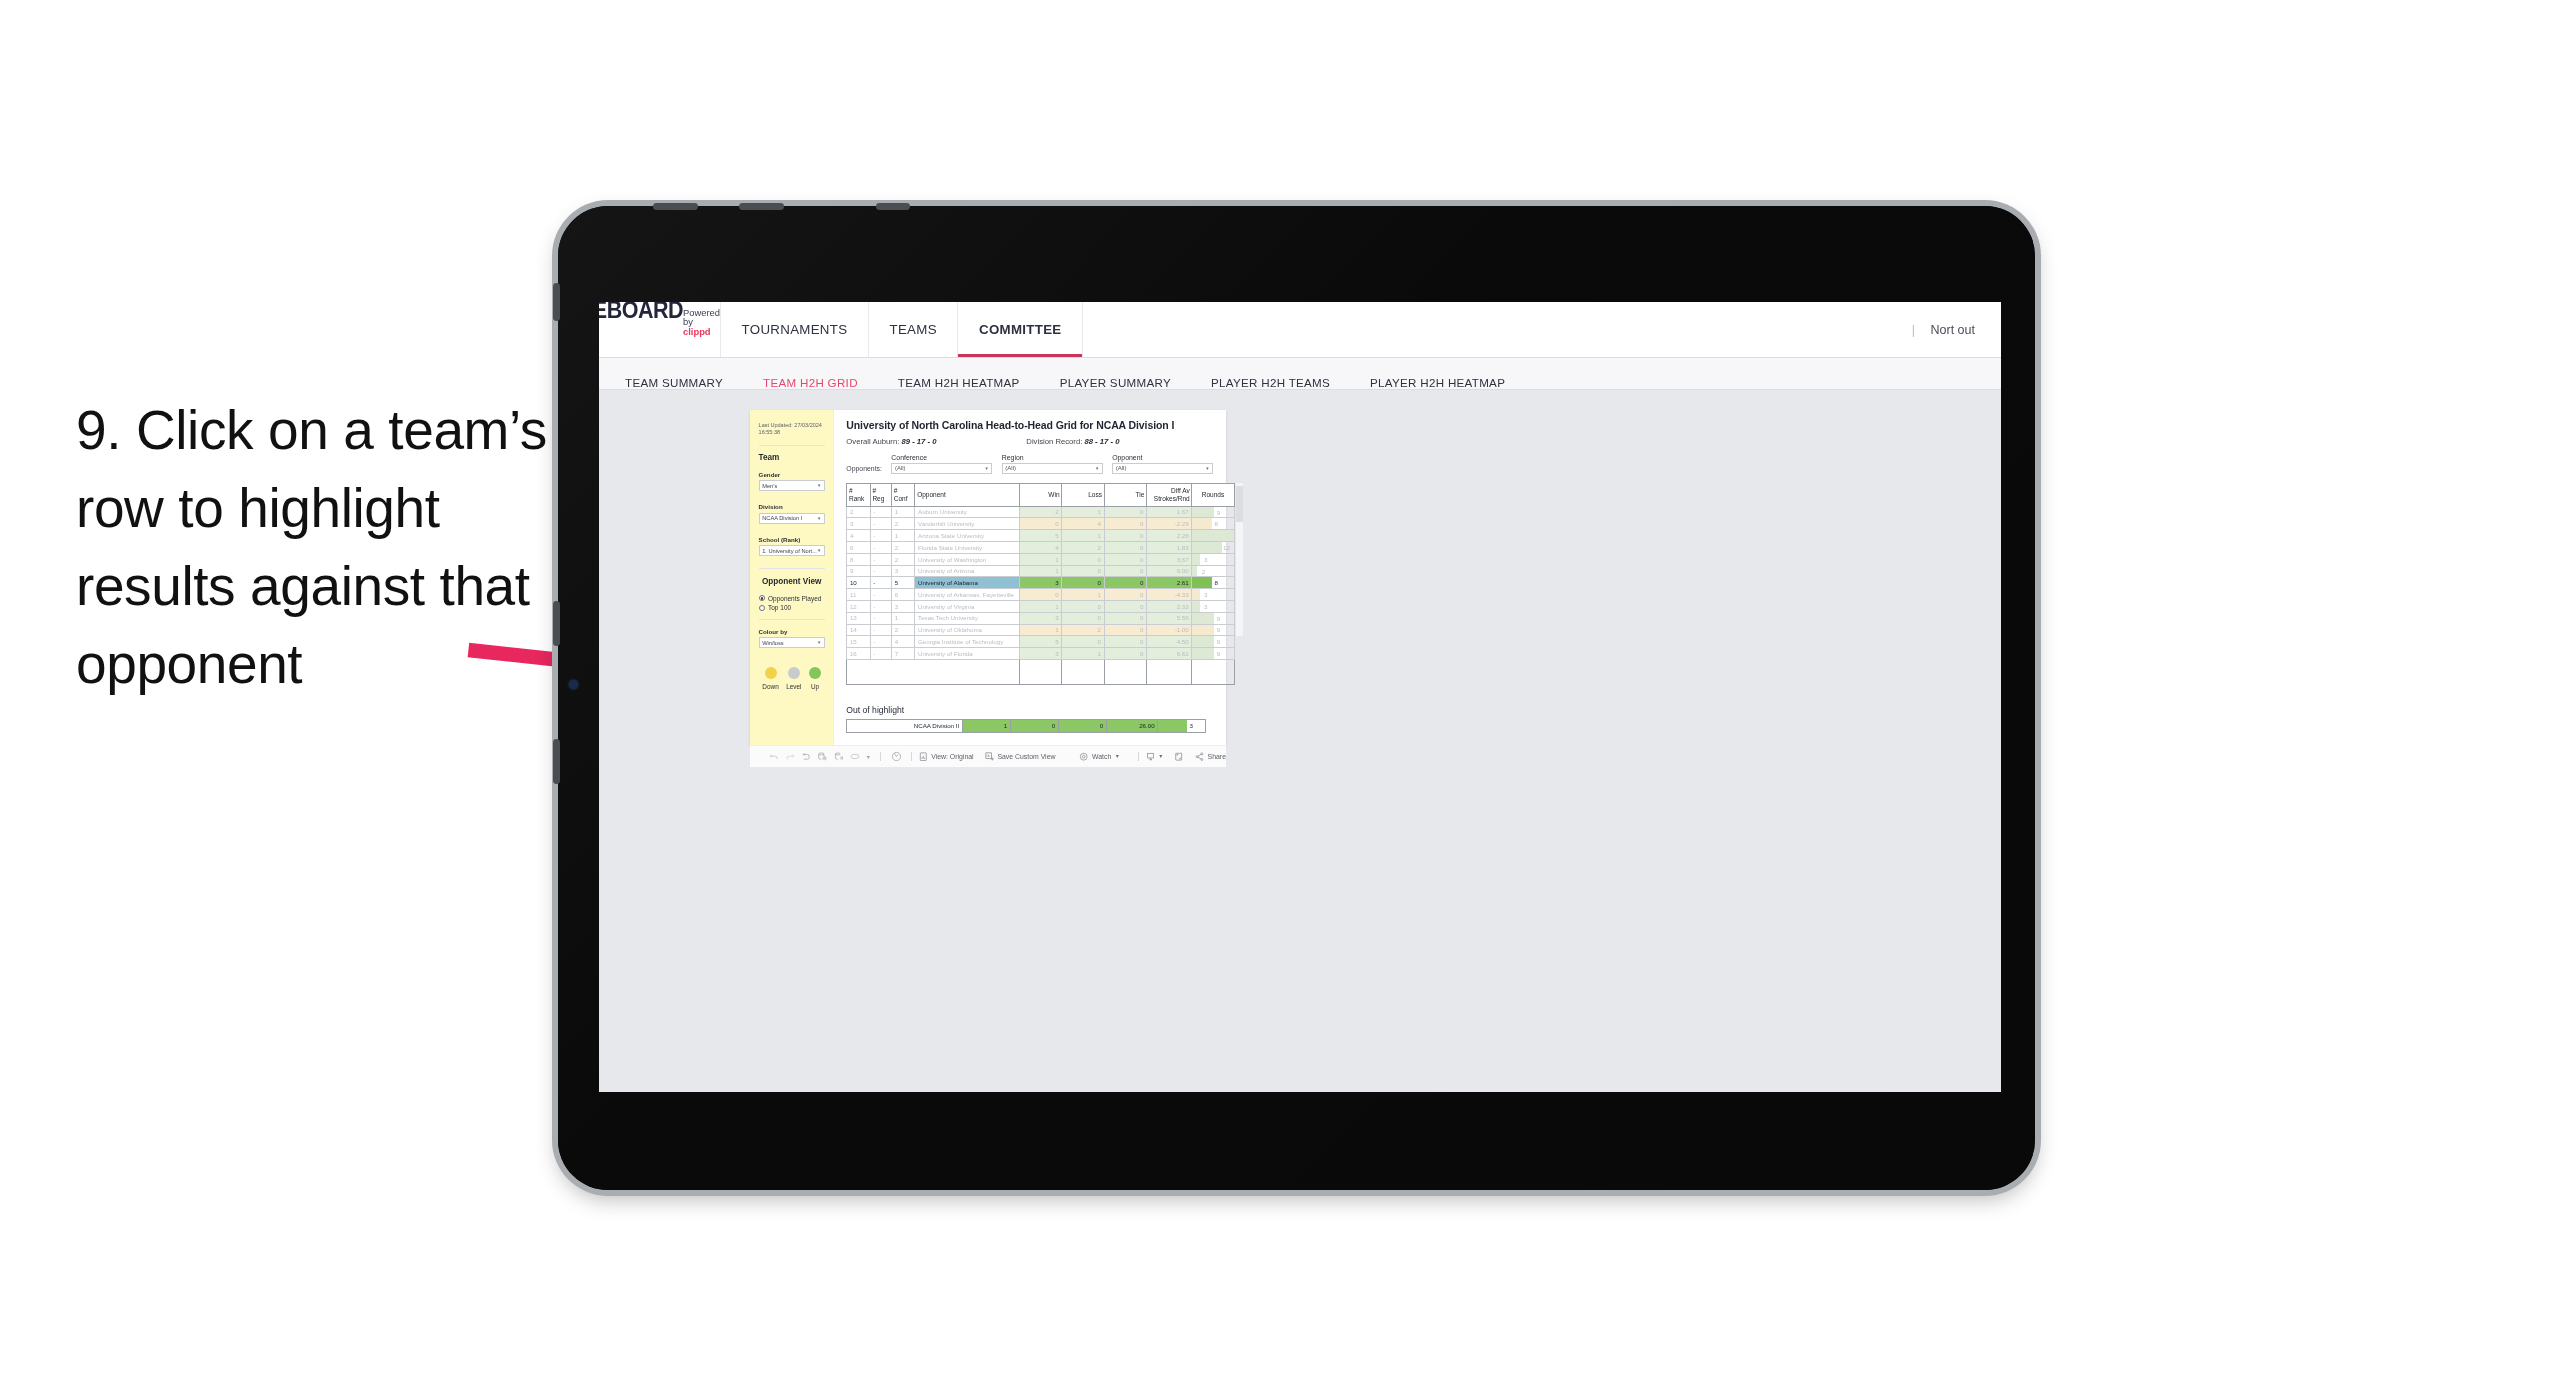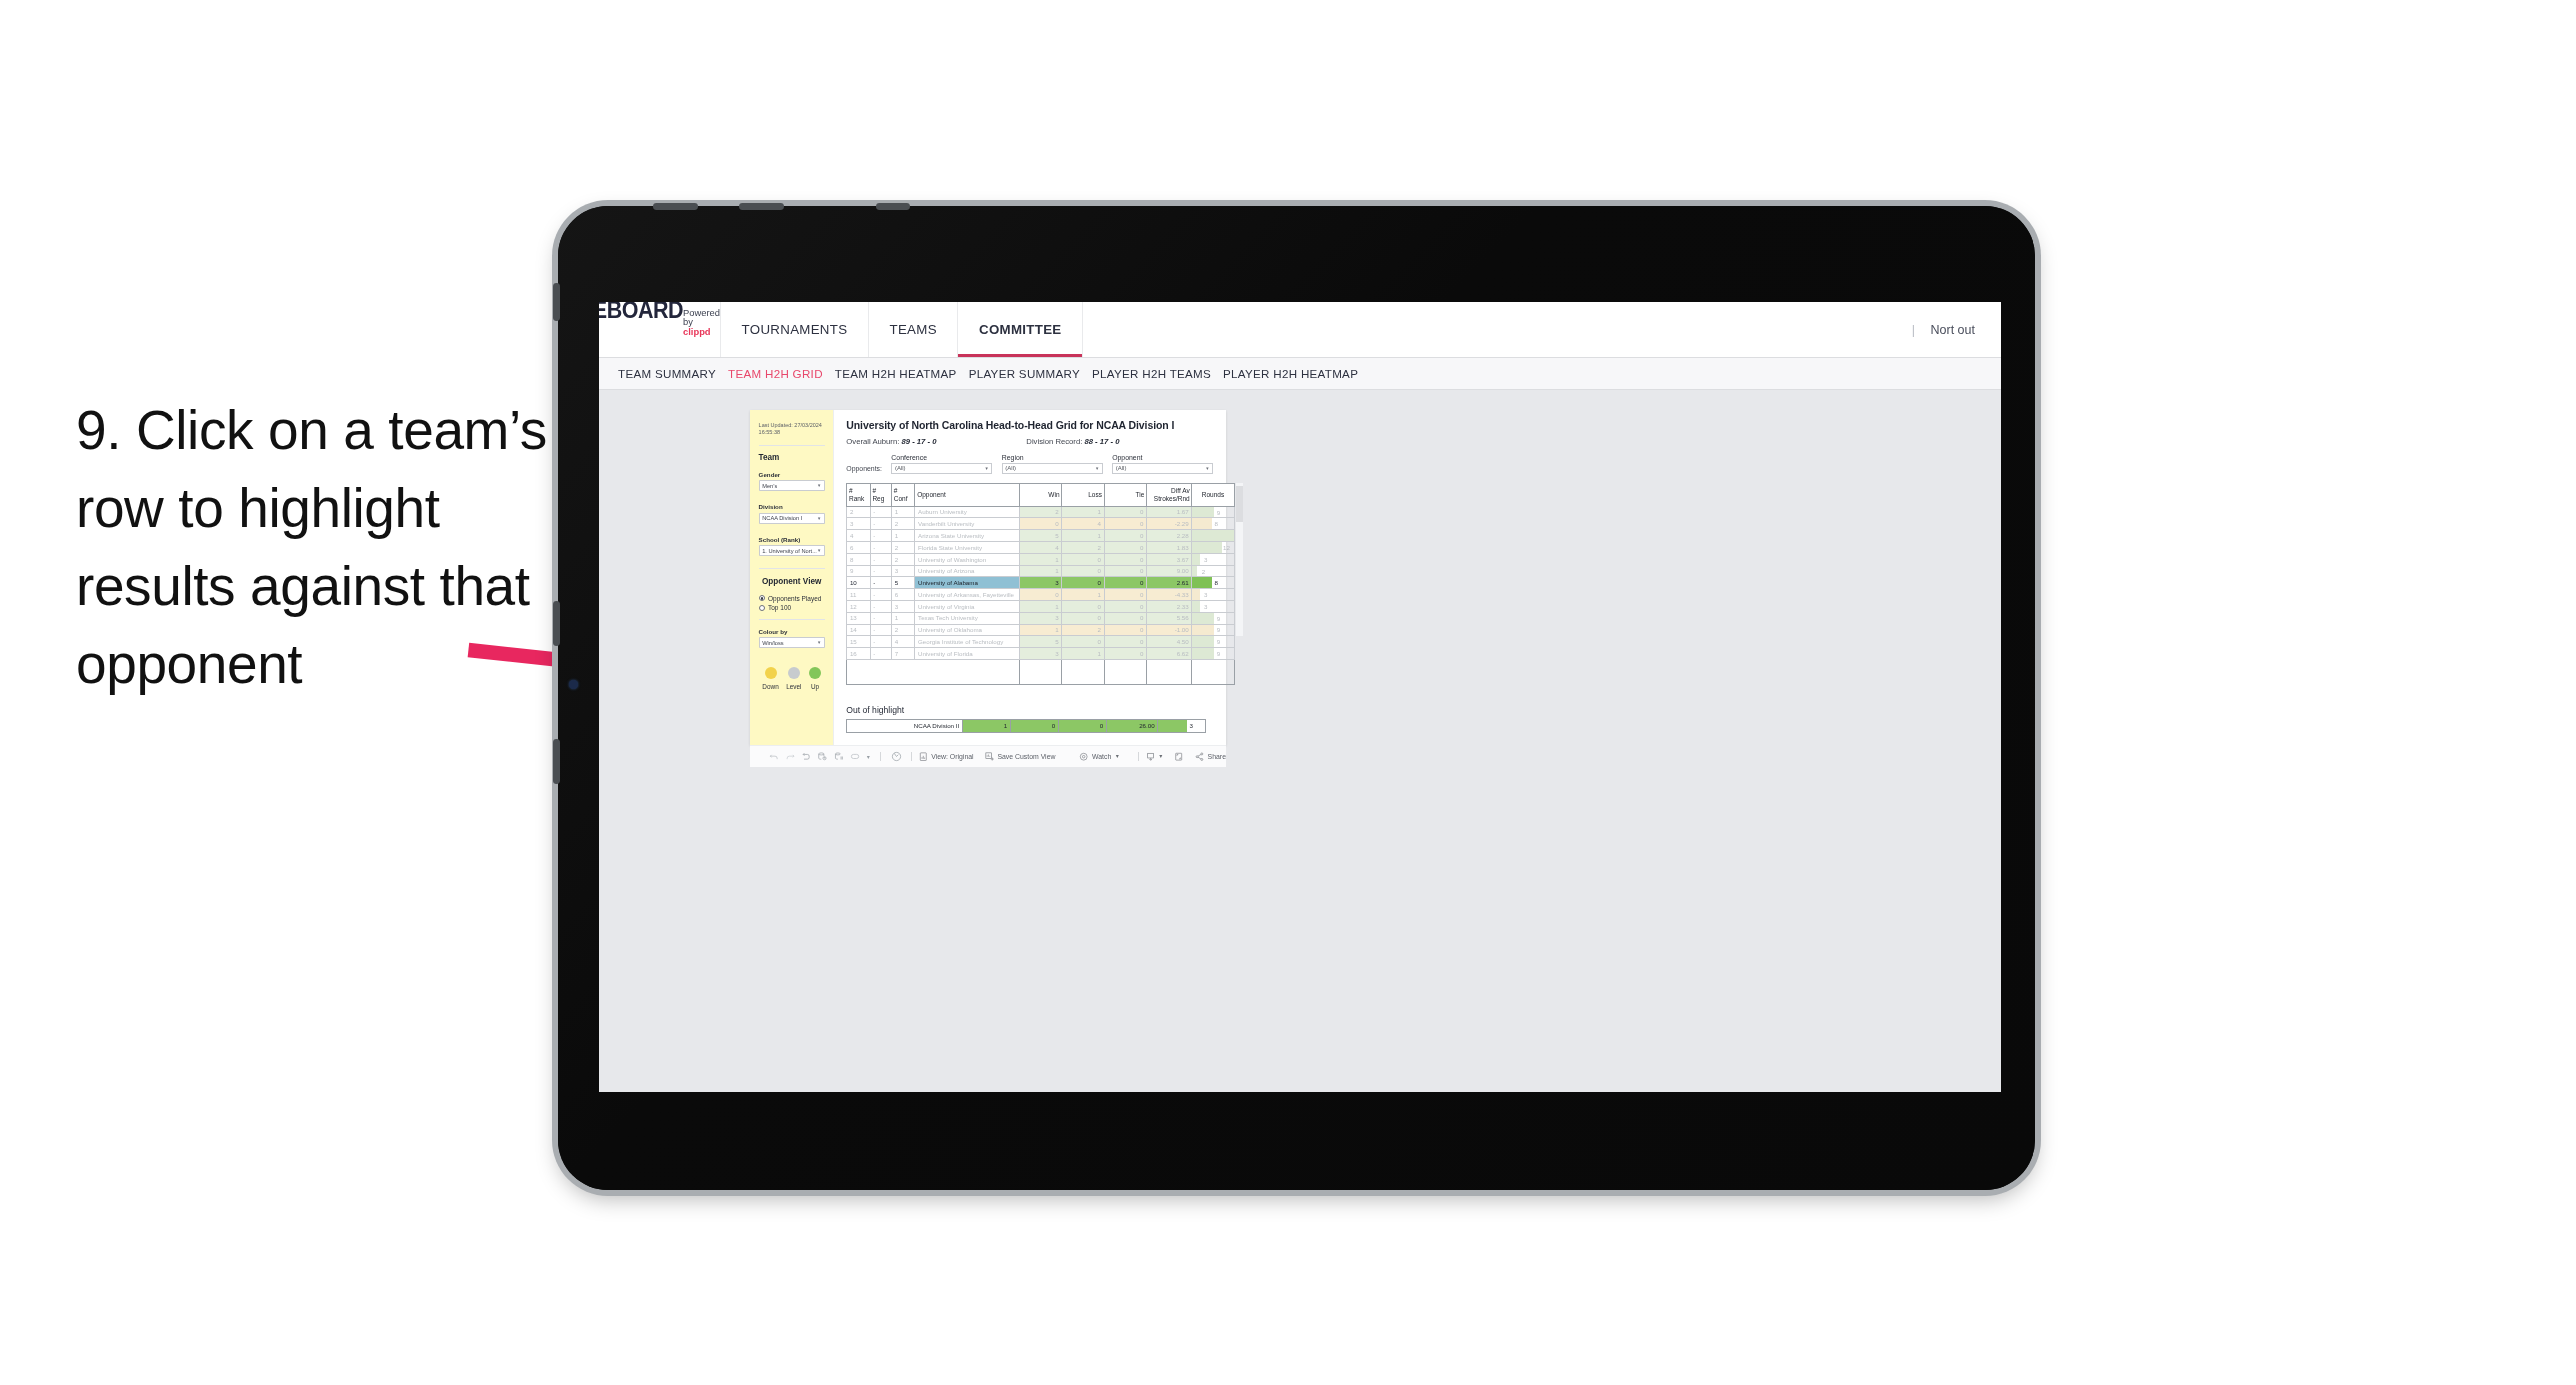--- a/index.html
+++ b/index.html
@@ -72,22 +72,22 @@
   .navitem.active:after{
     content:"";position:absolute;left:0;right:0;bottom:0;height:2.6px;background:#c8335a;
   }
   #nav-spacer{flex:1;border-right:none;}
   #signout-zone{display:flex;align-items:center;gap:15.5px;padding-right:26px;color:#4a4e5c;font-size:12.5px;}
   #signout-div{color:#b8bcc4;}
   #signout{cursor:pointer;}
 
   
   #subtabs{
-    height:31px;background:#f7f7f9;display:flex;align-items:center;
-    padding-left:19px;gap:12px;border-bottom:0.9px solid #dcdde0;
+    height:31px;background:#f7f7f9;display:flex;align-items:flex-end;
+    padding-left:26px;gap:40px;border-bottom:0.9px solid #dcdde0;
   }
   .subtab{font-size:11.6px;color:#2d3140;letter-spacing:0.3px;cursor:pointer;white-space:nowrap;}
   .subtab.active{color:#e8476b;}
   #wb-card{
     position:absolute;left:151px;top:108px;width:476px;height:335px;
     background:#ffffff;box-shadow:0 0.9px 2.6px rgba(0,0,0,.12);
     display:flex;
   }
   
   #wb-side{

